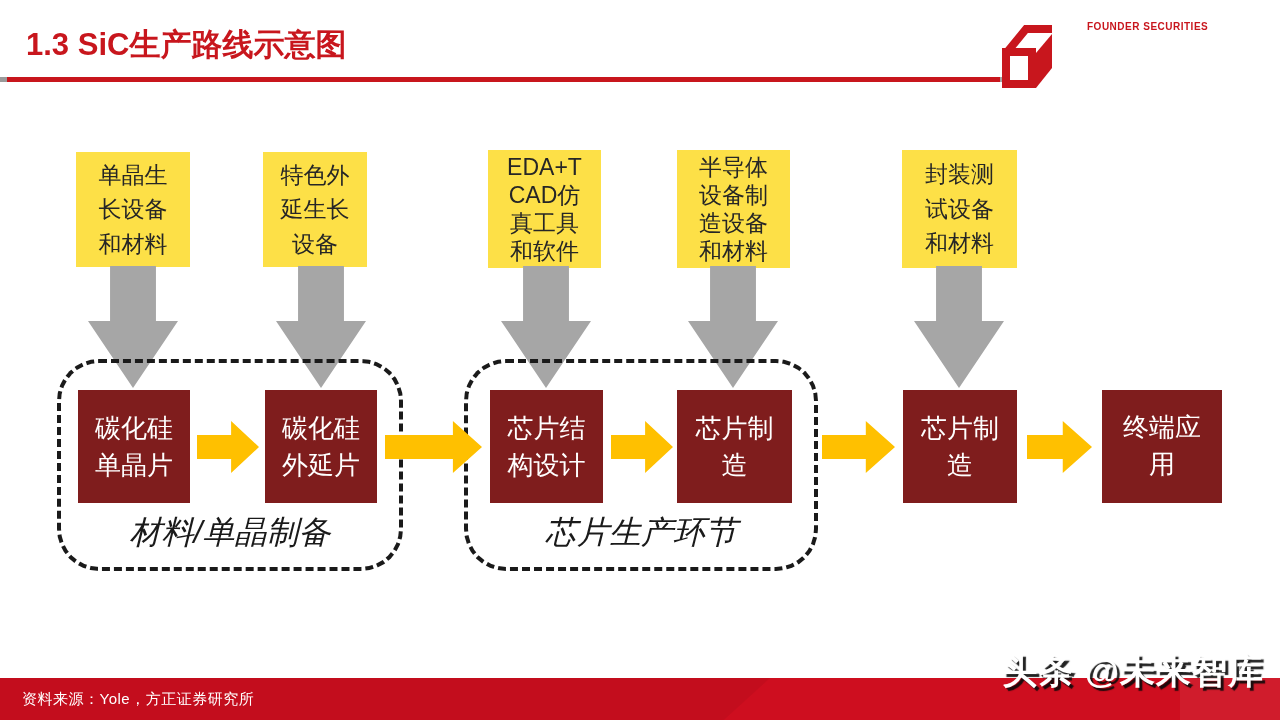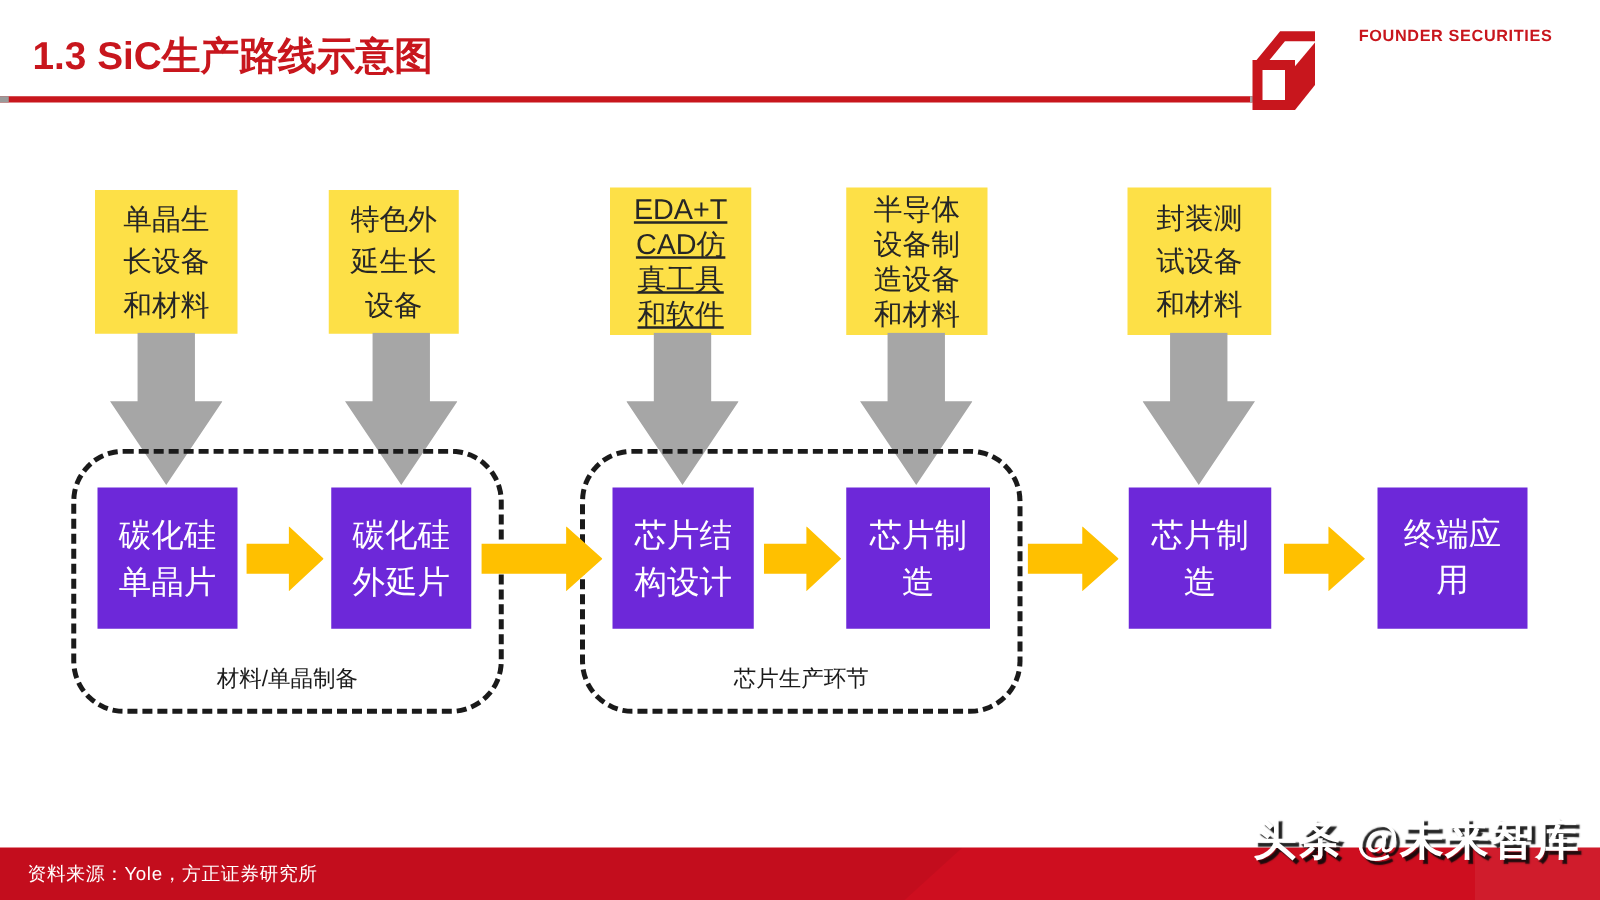--- a/index.html
+++ b/index.html
@@ -21,45 +21,45 @@
     position:absolute;left:1001px;top:18px;width:225px;height:72px;
     display:flex;align-items:flex-start;
   }
   .logo svg{flex:0 0 auto;}
   .logo-text{margin-left:10px;display:flex;flex-direction:column;justify-content:flex-start;}
   .logo-name{
     font-size:36px;font-weight:bold;color:#C8161D;line-height:1.1;
     letter-spacing:1px;white-space:nowrap;
   }
   .logo-sub{
-    font-size:13px;font-weight:bold;color:#C8161D;letter-spacing:0.5px;
+    font-size:10px;font-weight:bold;color:#C8161D;letter-spacing:0.5px;
     margin-top:3px;white-space:nowrap;padding-left:20px;
   }
   
   .pink{
     position:absolute;background:#fde047;color:#262626;
     display:flex;align-items:center;justify-content:center;text-align:center;
     font-size:23px;line-height:1.5;
   }
   .pink span{white-space:pre-line;}
   .pink.tight{font-size:23px;line-height:1.22;}
   .p1{left:76px;top:152px;width:114px;height:115px;}
   .p2{left:263px;top:152px;width:104px;height:115px;}
-  .p3{left:488px;top:150px;width:113px;height:118px;text-decoration:underline;}
+  .p3{left:488px;top:150px;width:113px;height:118px;}
   .p4{left:677px;top:150px;width:113px;height:118px;}
   .p5{left:902px;top:150px;width:115px;height:118px;}
 
   .garr{
     position:absolute;top:266px;height:122px;width:90px;background:#A6A6A6;
     clip-path:polygon(24.5% 0, 75.5% 0, 75.5% 45%, 100% 45%, 50% 100%, 0 45%, 24.5% 45%);
   }
   .ga1{left:88px;} .ga2{left:276px;} .ga3{left:501px;} .ga4{left:688px;} .ga5{left:914px;}
 
   .redbox{
-    position:absolute;top:390px;height:113px;background:#6d28d9;color:#ffffff;
+    position:absolute;top:390px;height:113px;background:#7f1d1d;color:#ffffff;
     display:flex;align-items:center;justify-content:center;text-align:center;
     font-size:26px;line-height:1.4;
   }
   .redbox span{white-space:pre-line;}
   .r1{left:78px;width:112px;}
   .r2{left:265px;width:112px;}
   .r3{left:490px;width:113px;}
   .r4{left:677px;width:115px;}
   .r5{left:903px;width:114px;}
   .r6{left:1102px;width:120px;font-family:Liberation Serif, serif;}
@@ -76,21 +76,21 @@
 
   .group{
     position:absolute;top:359px;height:212px;
     border:4px dashed #1a1a1a;border-radius:42px;
     box-sizing:border-box;
   }
   .g1{left:57px;width:346px;}
   .g2{left:464px;width:354px;}
   .glabel{
     position:absolute;left:0;right:0;bottom:12px;
-    text-align:center;font-size:18px;color:#1a1a1a;
+    text-align:center;font-size:32px;color:#1a1a1a;font-style:italic;
   }
   
   .footer-bar{position:absolute;left:0;bottom:0;width:1280px;height:42px;background:#CE0E1F;}
   .bar-shade1{
     position:absolute;left:0;bottom:0;width:770px;height:42px;
     background:rgba(0,0,0,0.05);
     clip-path:polygon(0 0, 100% 0, 94% 100%, 0 100%);
   }
   .bar-shade2{position:absolute;left:1180px;bottom:0;width:100px;height:42px;background:rgba(255,255,255,0.06);}
   .source{

